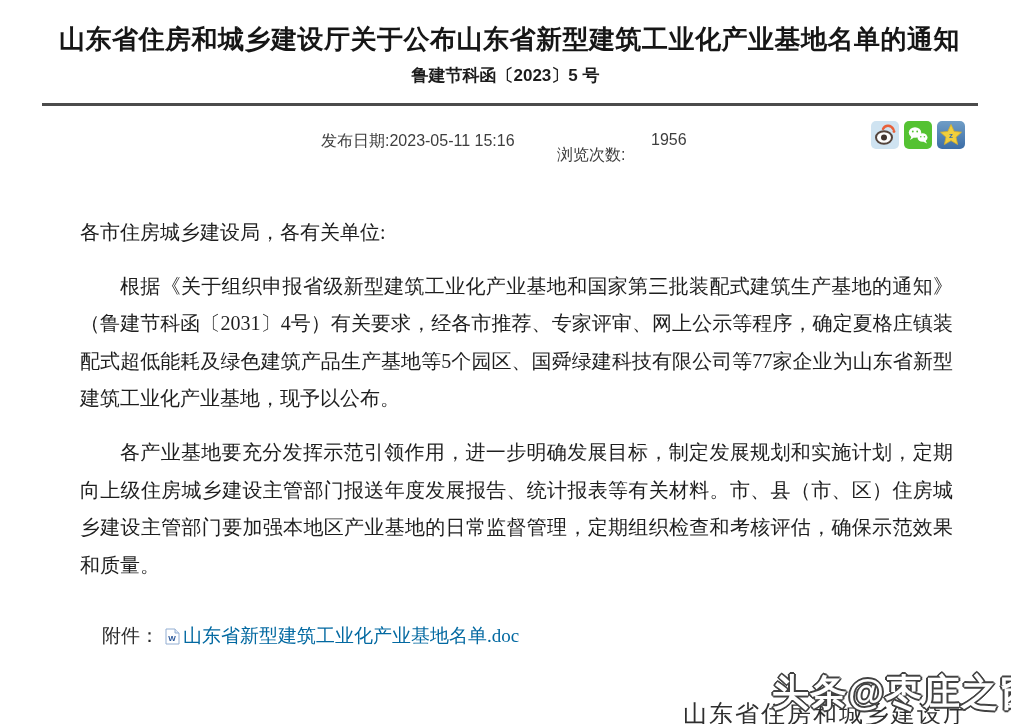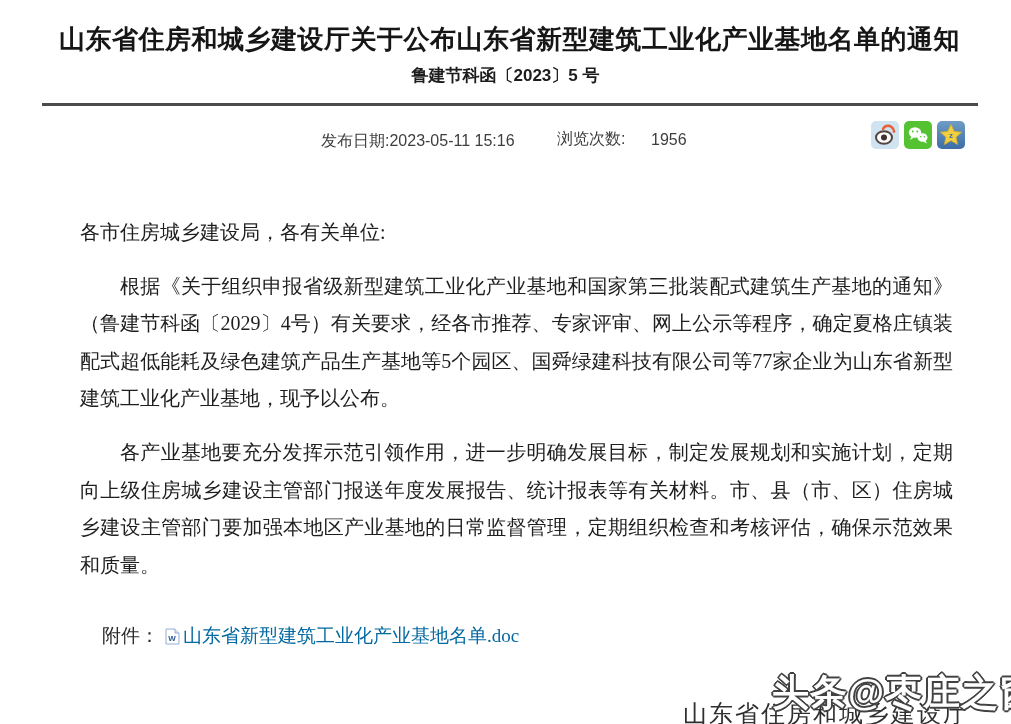--- a/index.html
+++ b/index.html
@@ -22,21 +22,21 @@
     text-align:center;
     font-size:17px;font-weight:700;color:#1c1c1c;
   }
   .header-divider{
     position:absolute;top:103px;left:42px;width:936px;height:3px;
     background:#4b4b4b;
   }
   .meta-row{position:absolute;top:129px;left:0;right:0;height:30px;
     font-size:16px;color:#3e3e3e;}
   .publish-date{position:absolute;left:313px;top:2px;margin-left:8px;}
-  .views-label{position:absolute;left:557px;top:0;}
+  .views-label{position:absolute;left:557px;top:16px;}
   .views-count{position:absolute;left:651px;top:2px;}
   .share-icons{position:absolute;left:871px;top:-8px;display:flex;gap:5px;}
   .share-btn{width:28px;height:28px;display:block;cursor:pointer;border:0;padding:0;background:none;}
   .body-text{
     position:absolute;top:198px;left:64px;width:905px;
     font-size:20px;line-height:37.6px;color:#1e1e1e;
     text-align:justify;
     font-family:"Liberation Serif","DejaVu Serif",serif;
   }
   .body-text p{margin:16px;}
@@ -125,21 +125,21 @@
           <rect x="0" y="0" width="28" height="28" rx="5" fill="url(#qzbg)"></rect>
           <polygon points="14,3.5 17.2,10.4 24.5,11.2 19,16.2 20.6,23.5 14,19.6 7.4,23.5 9,16.2 3.5,11.2 10.8,10.4" fill="#f2cf3c" stroke="#d8b02a" stroke-width="0.8"></polygon>
           <text x="14" y="16.8" font-size="8" font-weight="bold" fill="#3c6da6" text-anchor="middle" font-family="'Liberation Sans',sans-serif">z</text>
         </svg>
       </button>
     </span>
   </div>
 
   <div class="body-text">
     <p>各市住房城乡建设局，各有关单位:</p>
-    <p class="para-indent">根据《关于组织申报省级新型建筑工业化产业基地和国家第三批装配式建筑生产基地的通知》（鲁建节科函〔2029〕4号）有关要求，经各市推荐、专家评审、网上公示等程序，确定夏格庄镇装配式超低能耗及绿色建筑产品生产基地等5个园区、国舜绿建科技有限公司等77家企业为山东省新型建筑工业化产业基地，现予以公布。</p>
+    <p class="para-indent">根据《关于组织申报省级新型建筑工业化产业基地和国家第三批装配式建筑生产基地的通知》（鲁建节科函〔2031〕4号）有关要求，经各市推荐、专家评审、网上公示等程序，确定夏格庄镇装配式超低能耗及绿色建筑产品生产基地等5个园区、国舜绿建科技有限公司等77家企业为山东省新型建筑工业化产业基地，现予以公布。</p>
     <p class="para-indent">各产业基地要充分发挥示范引领作用，进一步明确发展目标，制定发展规划和实施计划，定期向上级住房城乡建设主管部门报送年度发展报告、统计报表等有关材料。市、县（市、区）住房城乡建设主管部门要加强本地区产业基地的日常监督管理，定期组织检查和考核评估，确保示范效果和质量。</p>
 
     <div class="attachment-row">
       <span>附件：</span><span class="doc-icon"><svg width="15" height="17" viewBox="0 0 15 17">
           <path d="M1 1 H10 L14 5 V16 H1 Z" fill="#ffffff" stroke="#93aed2" stroke-width="1"></path>
           <path d="M10 1 L10 5 L14 5" fill="#dfe9f6" stroke="#93aed2" stroke-width="1"></path>
           <text x="7" y="13" font-size="8" font-weight="bold" fill="#2b579a" text-anchor="middle" font-family="'Liberation Sans',sans-serif">W</text>
         </svg></span><a class="attachment-link" href="#">山东省新型建筑工业化产业基地名单.doc</a>
     </div>
 

